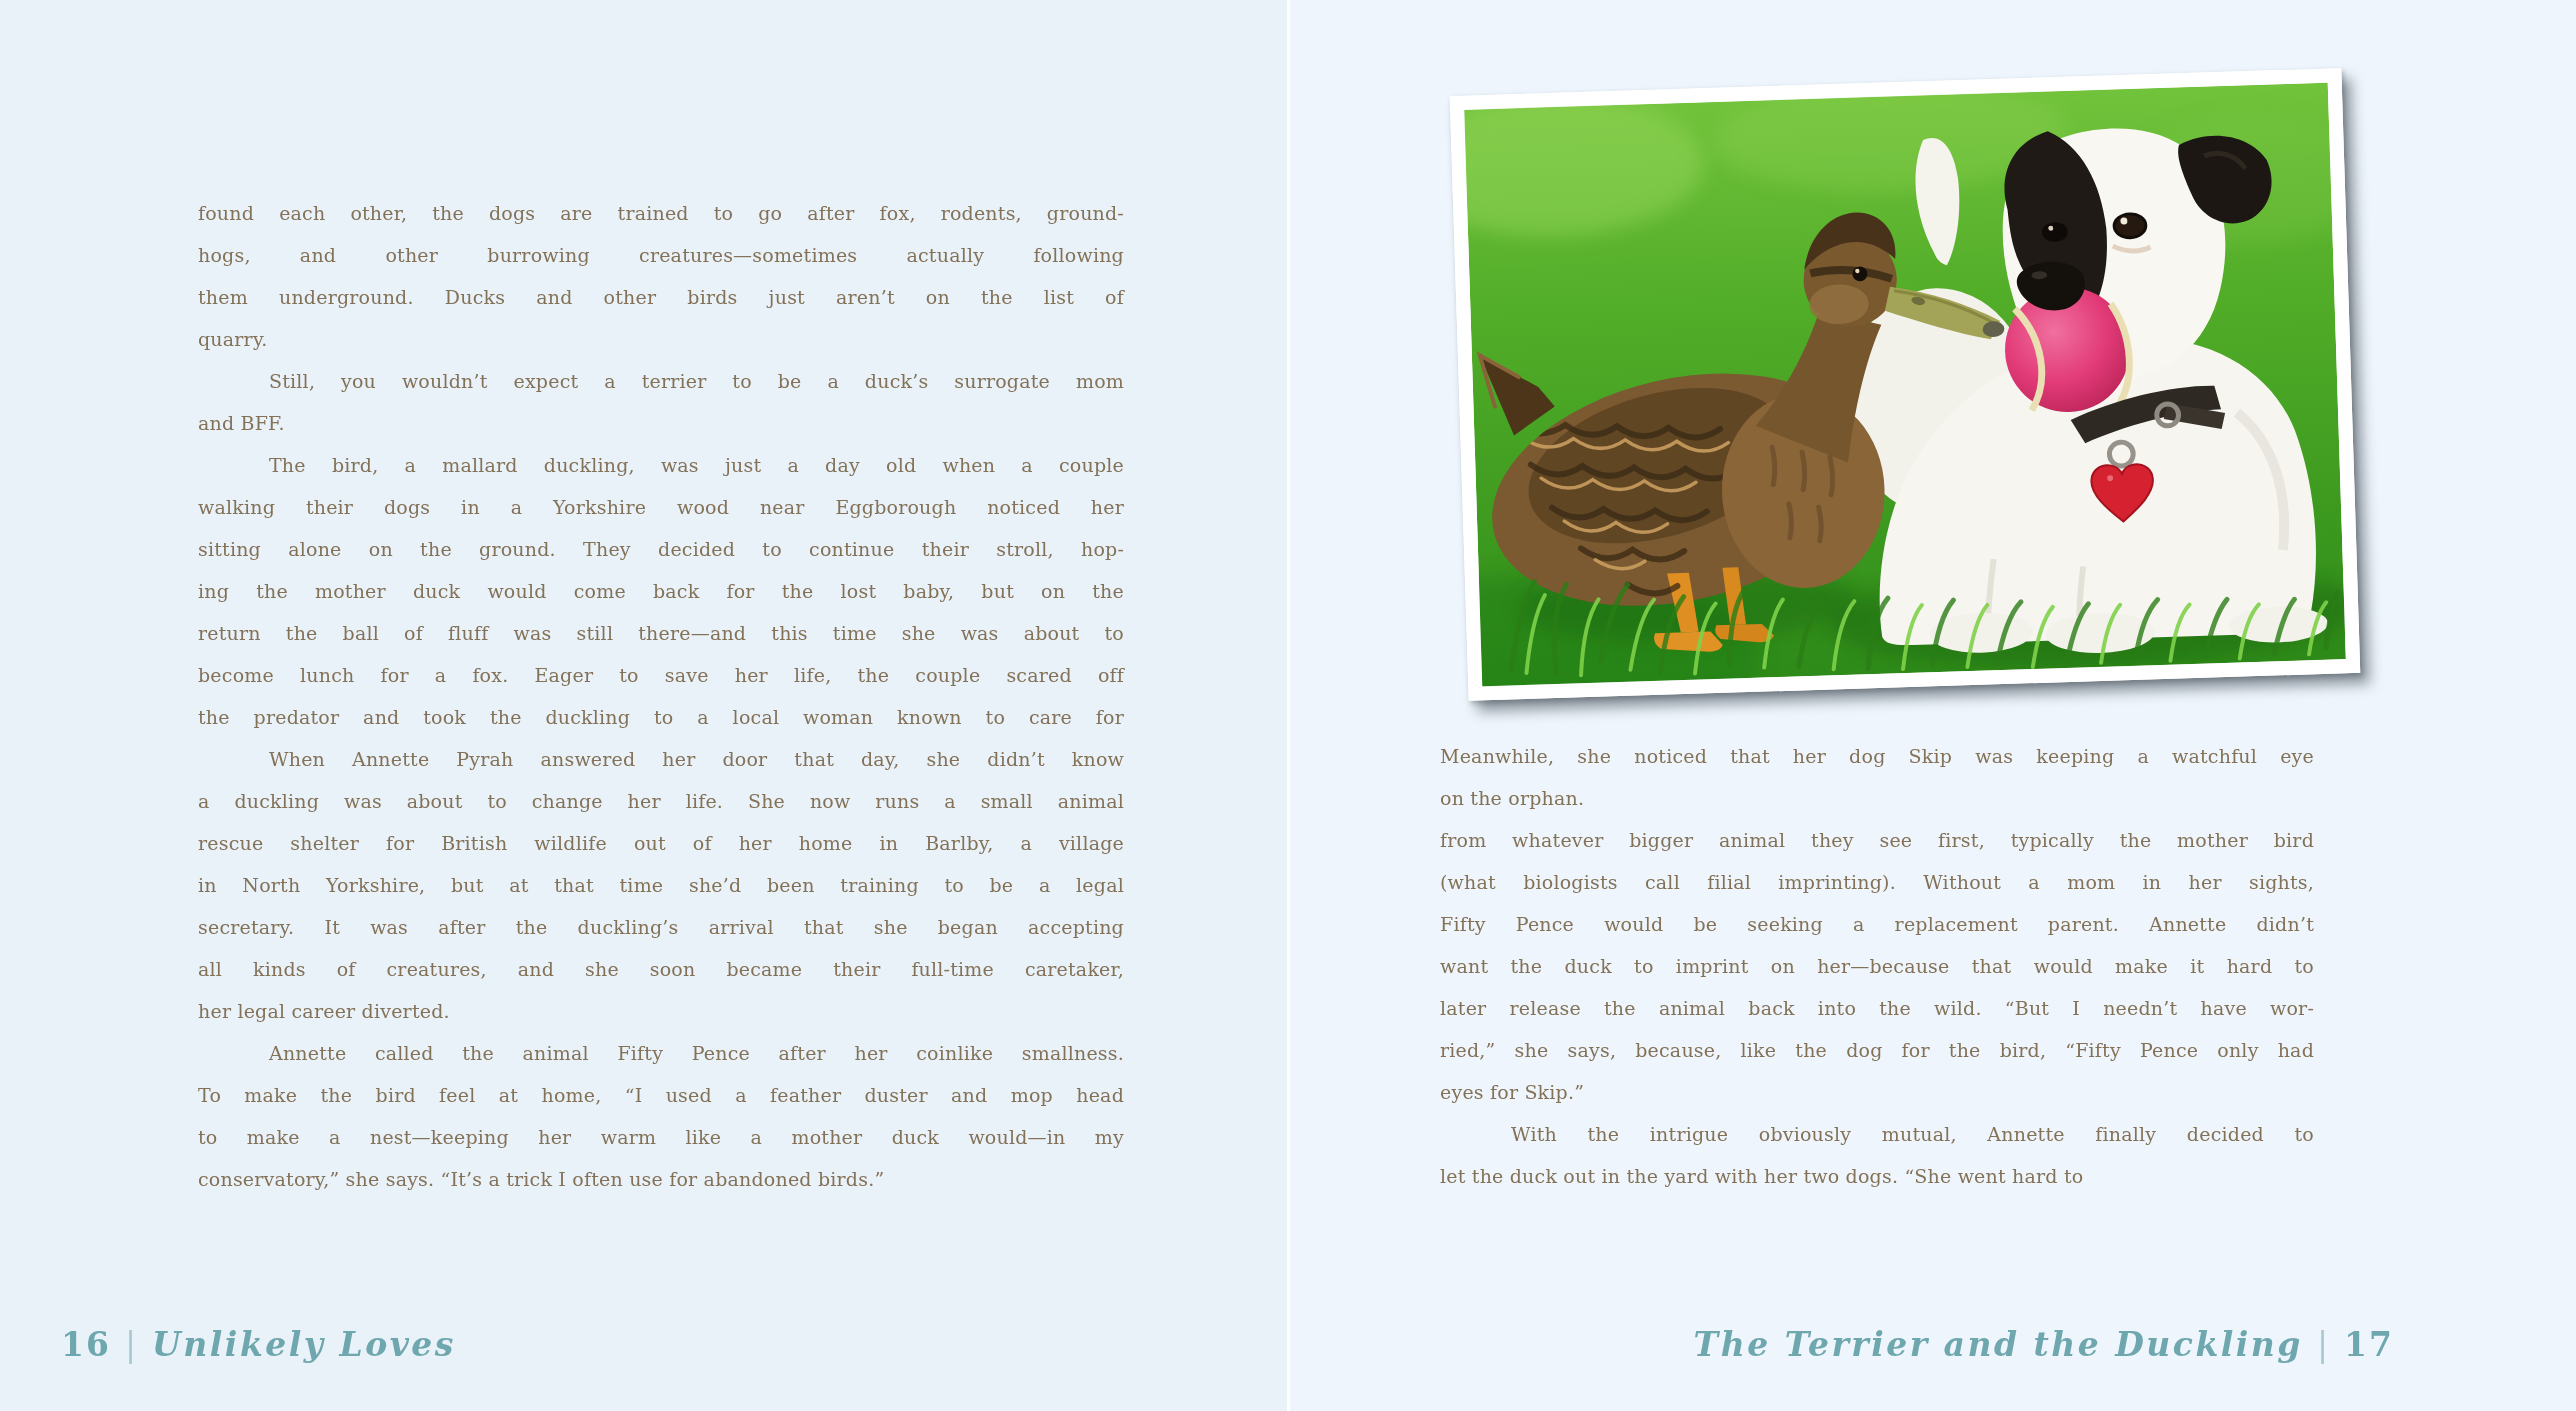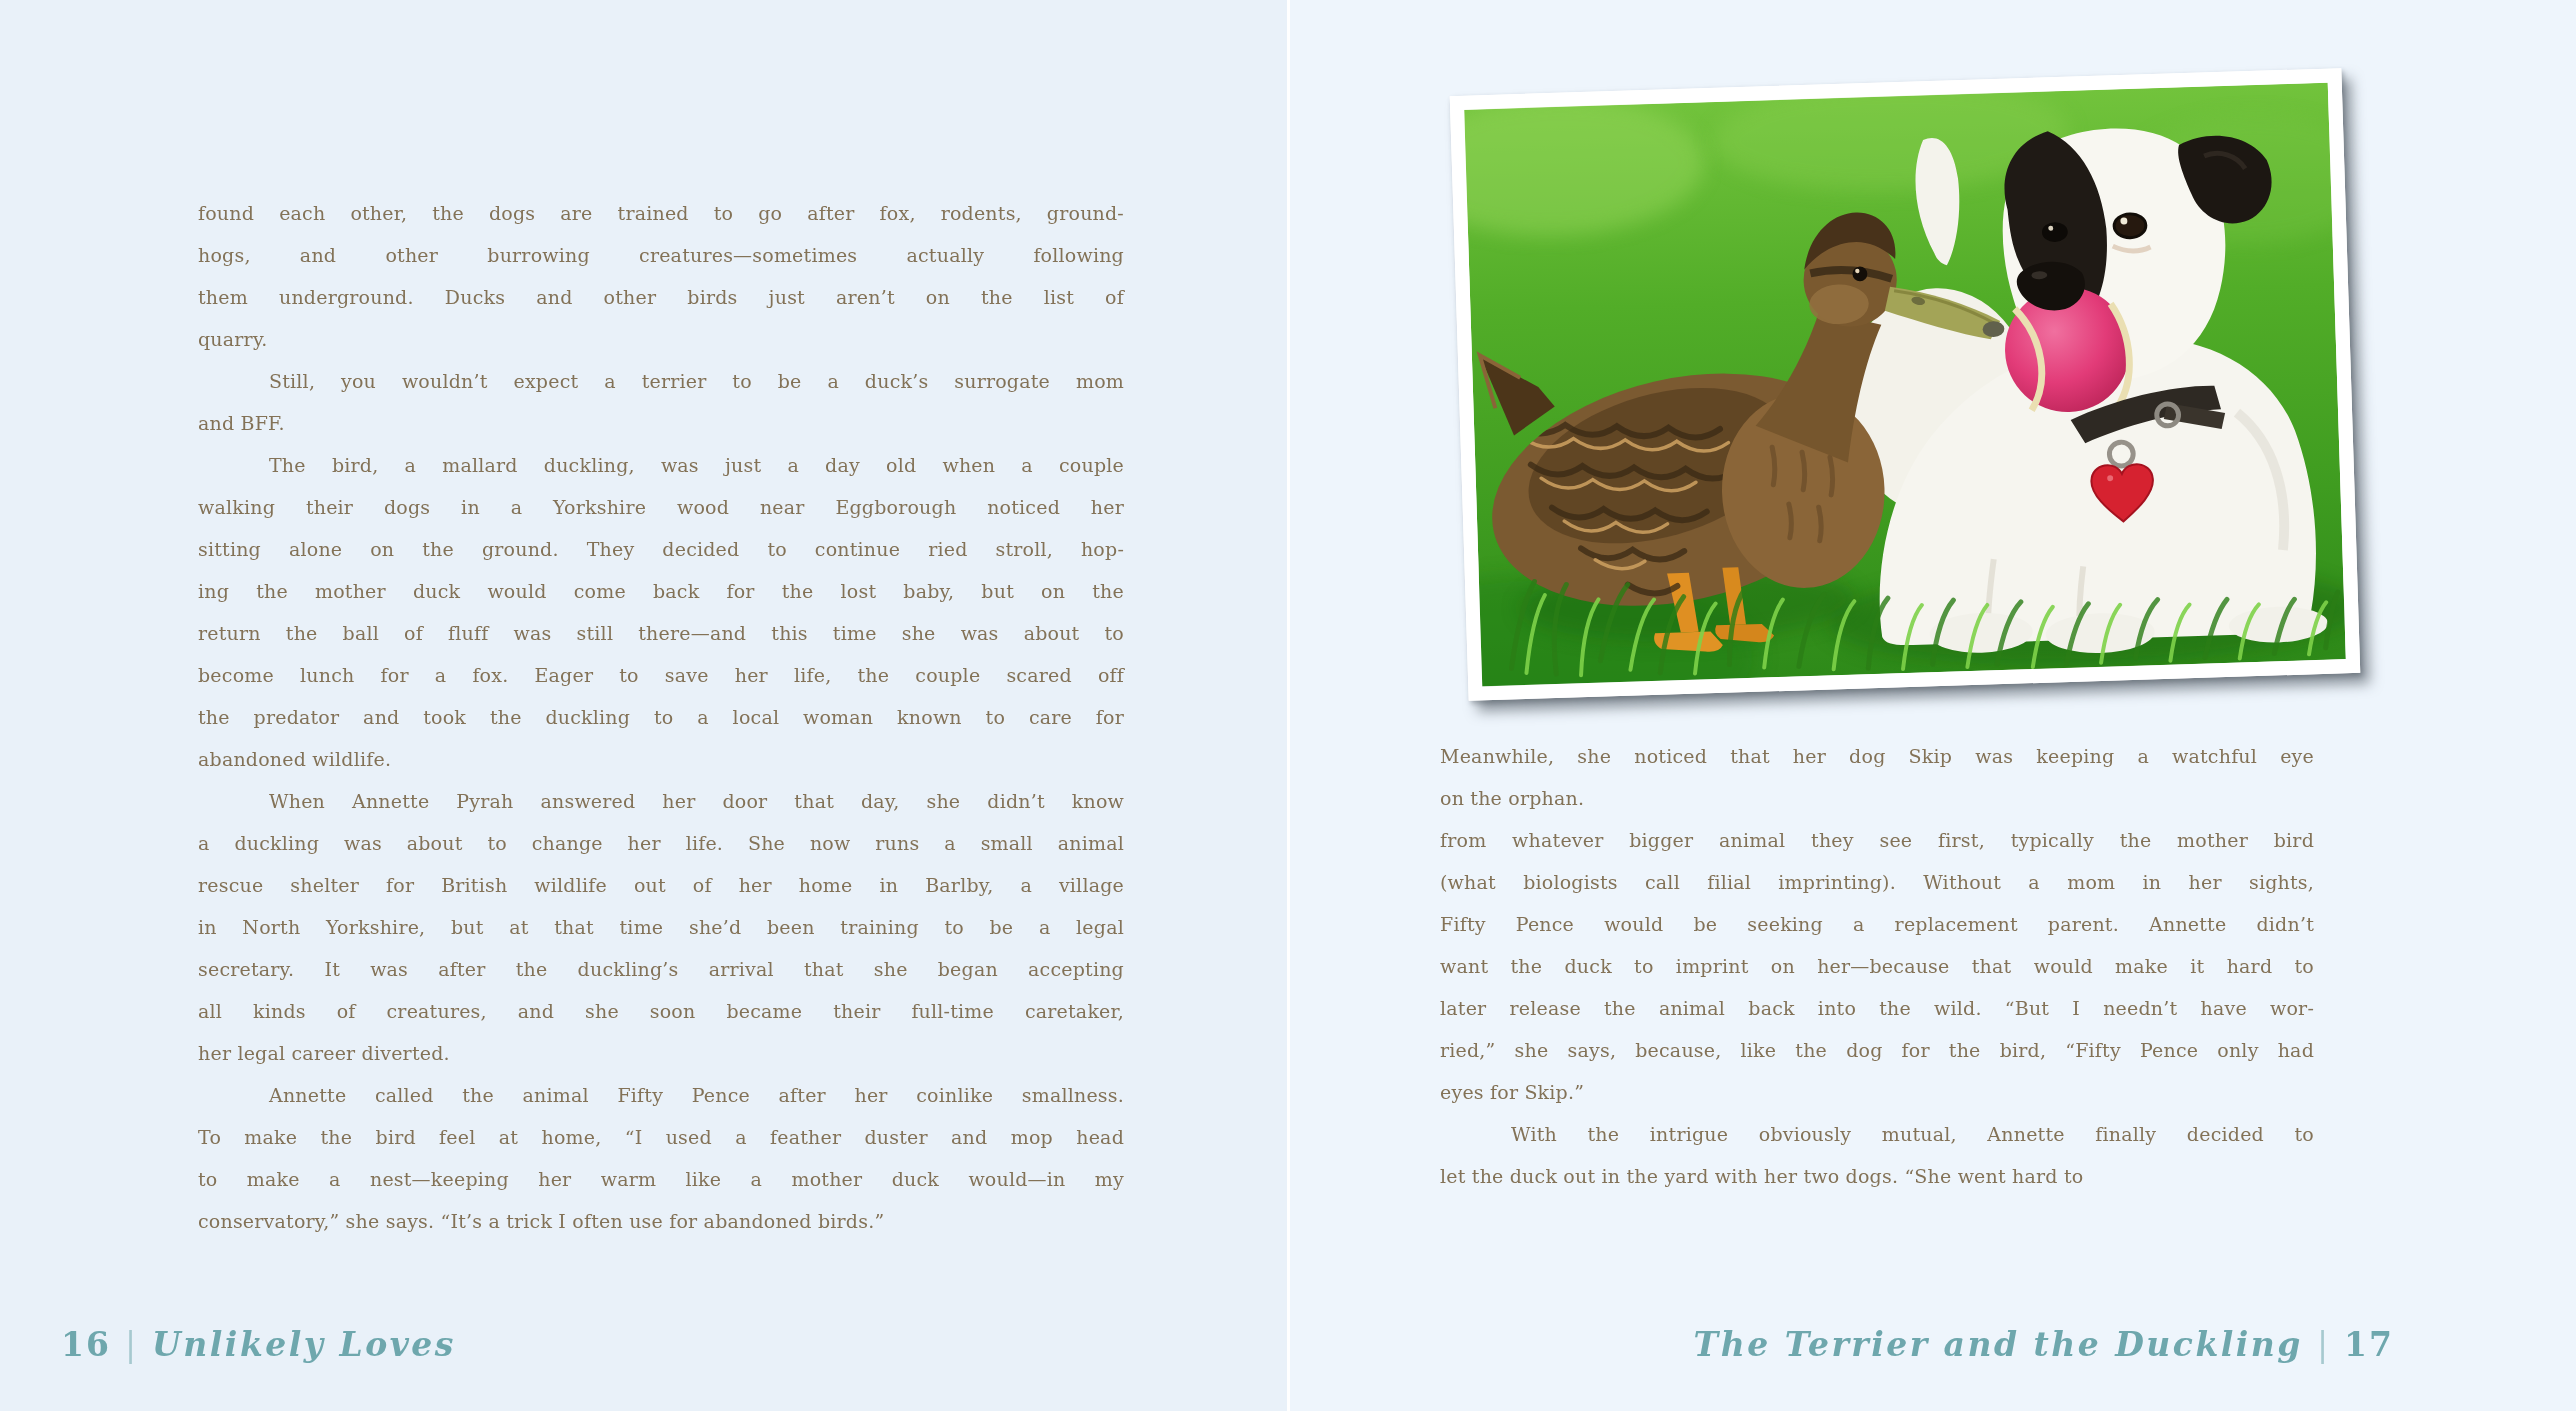--- a/index.html
+++ b/index.html
@@ -158,26 +158,25 @@
 
 <div id="left-text" class="textblock">
     <div class="line">found each other, the dogs are trained to go after fox, rodents, ground-</div>
     <div class="line">hogs, and other burrowing creatures—sometimes actually following</div>
     <div class="line">them underground. Ducks and other birds just aren’t on the list of</div>
     <div class="line last">quarry.</div>
     <div class="line indent">Still, you wouldn’t expect a terrier to be a duck’s surrogate mom</div>
     <div class="line last">and BFF.</div>
     <div class="line indent">The bird, a mallard duckling, was just a day old when a couple</div>
     <div class="line">walking their dogs in a Yorkshire wood near Eggborough noticed her</div>
-    <div class="line">sitting alone on the ground. They decided to continue ried stroll, hop-</div>
+    <div class="line">sitting alone on the ground. They decided to continue their stroll, hop-</div>
     <div class="line">ing the mother duck would come back for the lost baby, but on the</div>
     <div class="line">return the ball of fluff was still there—and this time she was about to</div>
     <div class="line">become lunch for a fox. Eager to save her life, the couple scared off</div>
     <div class="line">the predator and took the duckling to a local woman known to care for</div>
-    <div class="line last">abandoned wildlife.</div>
     <div class="line indent">When Annette Pyrah answered her door that day, she didn’t know</div>
     <div class="line">a duckling was about to change her life. She now runs a small animal</div>
     <div class="line">rescue shelter for British wildlife out of her home in Barlby, a village</div>
     <div class="line">in North Yorkshire, but at that time she’d been training to be a legal</div>
     <div class="line">secretary. It was after the duckling’s arrival that she began accepting</div>
     <div class="line">all kinds of creatures, and she soon became their full-time caretaker,</div>
     <div class="line last">her legal career diverted.</div>
     <div class="line indent">Annette called the animal Fifty Pence after her coinlike smallness.</div>
     <div class="line">To make the bird feel at home, “I used a feather duster and mop head</div>
     <div class="line">to make a nest—keeping her warm like a mother duck would—in my</div>

